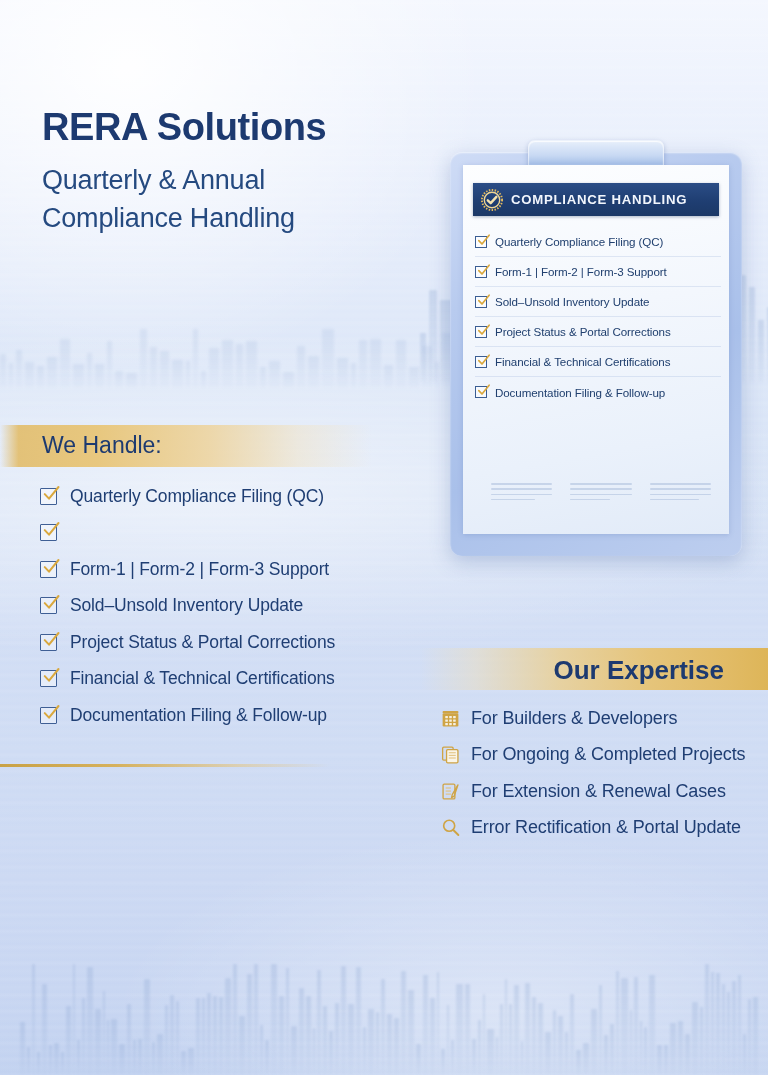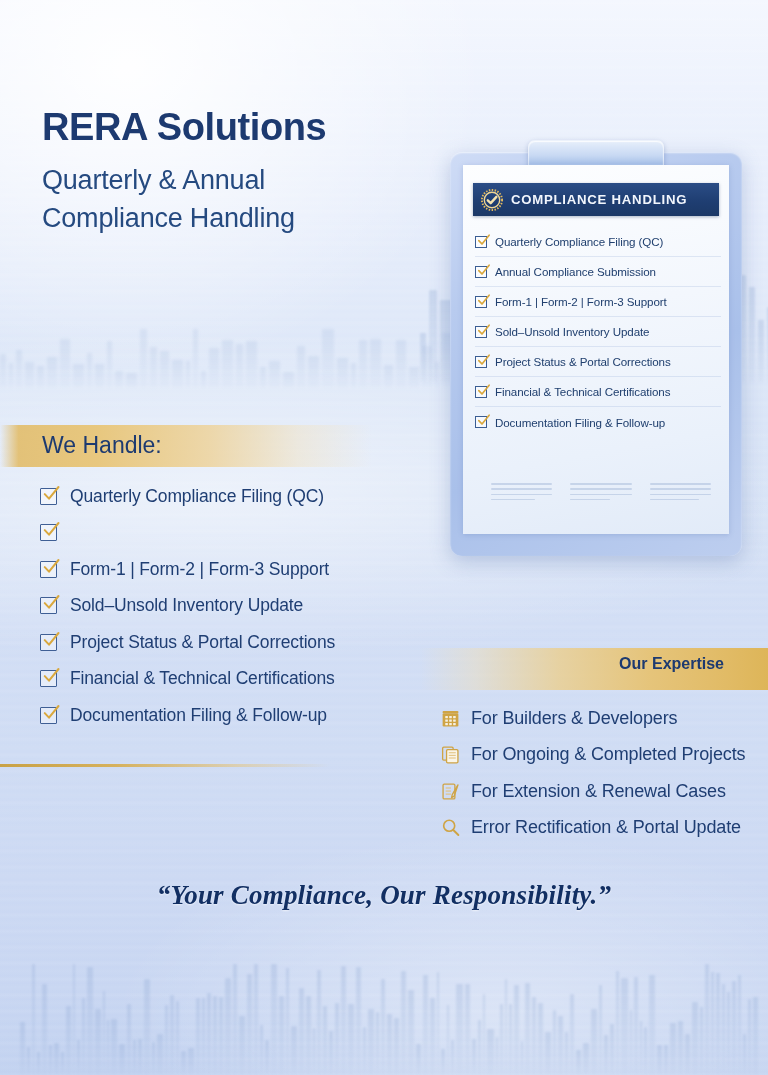--- a/index.html
+++ b/index.html
@@ -194,21 +194,21 @@
     background:linear-gradient(90deg,
       rgba(247,235,208,0.00) 0%,
       rgba(241,221,176,0.40) 16%,
       rgba(236,206,138,0.78) 40%,
       rgba(231,194,112,0.92) 66%,
       rgba(226,185,94,0.95) 88%,
       rgba(222,179,80,0.95) 100%);
   }
   .gold-band-right .band-text {
     position:absolute; right:44px; top:7px;
-    font-size:16px; font-weight:bold; color:#1d3a70;
+    font-size:26px; font-weight:bold; color:#1d3a70;
   }
   .exp-list { position:absolute; left:440px; top:700px; width:330px; }
   .exp-item { display:flex; align-items:center; height:36.5px; }
   .exp-item .lbl { font-size:18px; color:#1f3e73; letter-spacing:-0.15px; white-space:nowrap; }
   .exp-ic { width:21px; height:21px; flex:0 0 21px; margin-right:10px; }
 
   
   .tagline {
     position:absolute; left:0; right:0; top:880px;
     text-align:center;
@@ -531,29 +531,20 @@
             </span>
             <span class="lbl">Quarterly Compliance Filing (QC)</span>
           </div>
           <div class="cb-row">
             <span class="cbx-sm">
               <span class="box"></span>
               <svg viewBox="0 0 24 24">
                 <path d="M4.5 12.2 L9.6 17.6 L21 3.6" fill="none" stroke="#d9a83e" stroke-width="2.7" stroke-linecap="round" stroke-linejoin="round"></path>
               </svg>
             </span>
-            <span class="lbl">Annual Compliance Submission</span>
-          </div>
-          <div class="cb-row">
-            <span class="cbx-sm">
-              <span class="box"></span>
-              <svg viewBox="0 0 24 24">
-                <path d="M4.5 12.2 L9.6 17.6 L21 3.6" fill="none" stroke="#d9a83e" stroke-width="2.7" stroke-linecap="round" stroke-linejoin="round"></path>
-              </svg>
-            </span>
             <span class="lbl">Form-1 | Form-2 | Form-3 Support</span>
           </div>
           <div class="cb-row">
             <span class="cbx-sm">
               <span class="box"></span>
               <svg viewBox="0 0 24 24">
                 <path d="M4.5 12.2 L9.6 17.6 L21 3.6" fill="none" stroke="#d9a83e" stroke-width="2.7" stroke-linecap="round" stroke-linejoin="round"></path>
               </svg>
             </span>
             <span class="lbl">Sold–Unsold Inventory Update</span>
@@ -652,15 +643,14 @@
       </div>
       <div class="exp-item">
         <span class="exp-ic"><svg viewBox="0 0 24 24">
             <circle cx="10.5" cy="10" r="6.3" fill="none" stroke="#cfa445" stroke-width="1.9"></circle>
             <line x1="15.2" y1="14.8" x2="21" y2="20.6" stroke="#cfa445" stroke-width="2.2" stroke-linecap="round"></line>
           </svg></span>
         <span class="lbl">Error Rectification &amp; Portal Update</span>
       </div>
     </div>
 
-  <div class="tagline">“Your Compliance, Our Responsibility.”</div>
 
 </div>
 
 </body></html>

